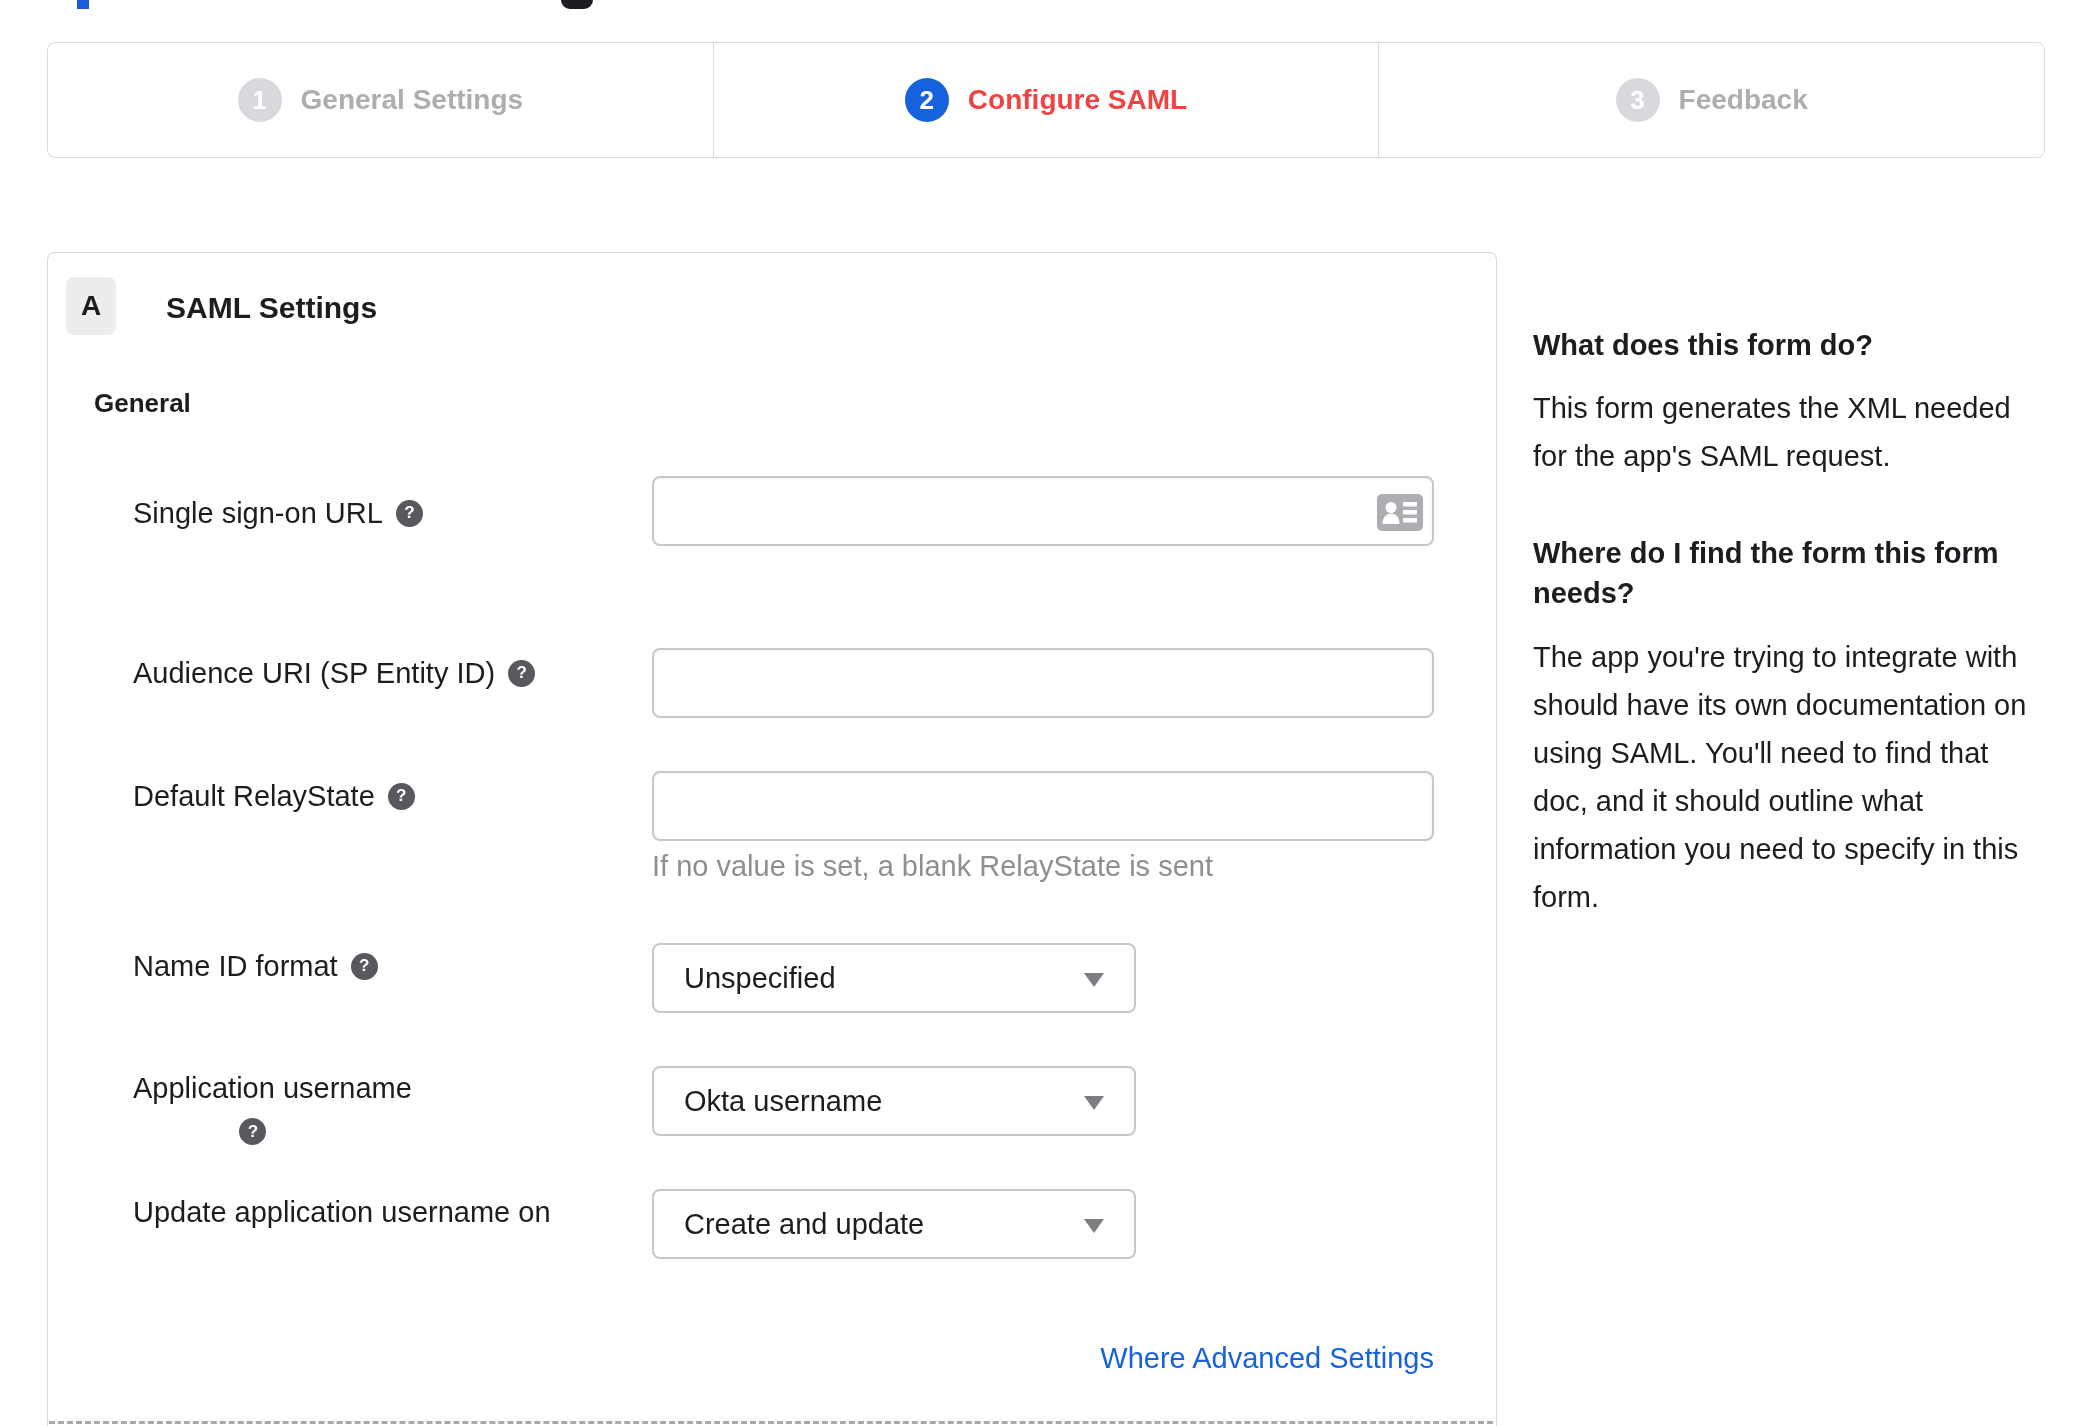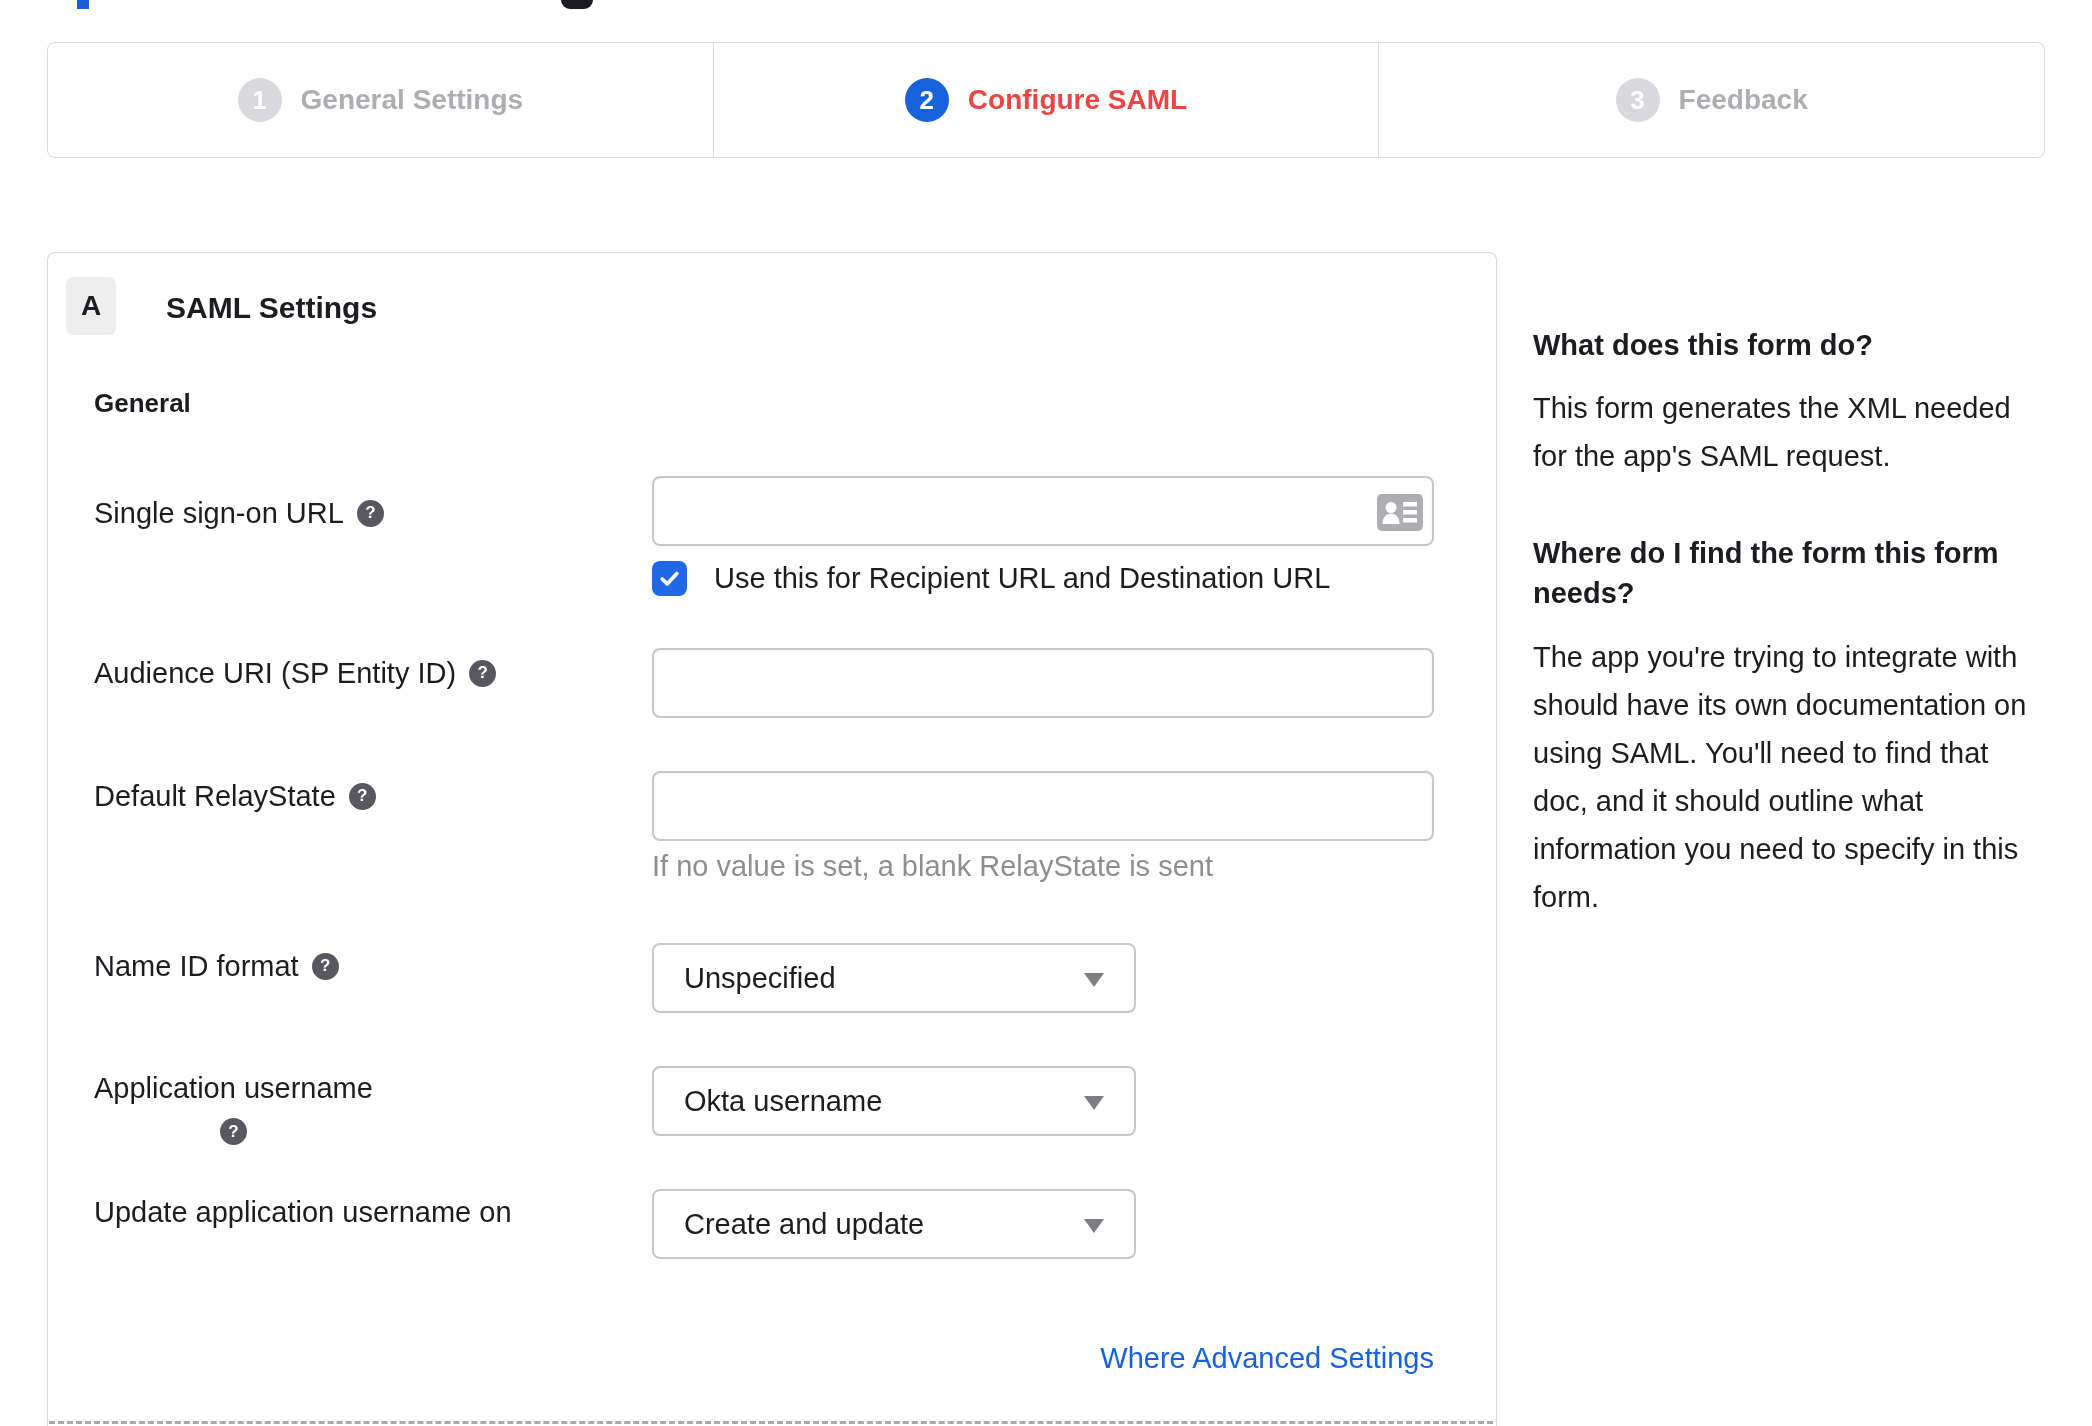--- a/index.html
+++ b/index.html
@@ -38,21 +38,21 @@
   }
   .section-badge {
     position:absolute; left:66px; top:277px; width:50px; height:58px; background:#ededee;
     border-radius:8px; display:flex; align-items:center; justify-content:center;
     font-size:28px; font-weight:bold; color:#1d1d21;
   }
   .section-title { position:absolute; left:166px; top:291px; font-size:30px; font-weight:bold; }
   .group-heading { position:absolute; left:94px; top:388px; font-size:26px; font-weight:bold; }
 
   .flabel { position:absolute; left:94px; height:34px; display:flex; align-items:center; gap:13px; }
-  .flabel .ltext { font-size:29px; color:#1d1d21; }
+  .flabel .ltext { font-size:29px; color:#1d1d21;margin-left:39px; }
   .help-icon {
     width:27px; height:27px; border-radius:50%; background:#58585e; color:#fff;
     display:inline-flex; align-items:center; justify-content:center;
     font-size:17px; font-weight:bold; cursor:default; flex:0 0 auto;
   }
   .l1 { top:496px; } .l2 { top:656px; } .l3 { top:779px; }
   .l4 { top:949px; } .l5 { top:1072px;flex-direction:column; } .l6 { top:1195px; }
 
   .text-input {
     position:absolute; left:652px; width:782px; height:70px; background:#fff;
@@ -153,28 +153,20 @@
   <input class="text-input in1" type="text" style="">
   <svg class="autofill-icon" viewBox="0 0 46 37">
     <rect x="0" y="0" width="46" height="37" rx="5" fill="#aeaeb2"></rect>
     <circle cx="14" cy="13.5" r="5.5" fill="#ffffff"></circle>
     <path d="M5.5 30 C5.5 23 9.5 19.5 14 19.5 C18.5 19.5 22.5 23 22.5 30 Z" fill="#ffffff"></path>
     <rect x="26" y="8" width="14" height="4.5" fill="#ffffff"></rect>
     <rect x="26" y="16" width="14" height="4.5" fill="#ffffff"></rect>
     <rect x="26" y="24" width="14" height="4.5" fill="#ffffff"></rect>
   </svg>
 
-  <div class="checkbox-row">
-    <div class="checkbox">
-      <svg width="25" height="25" viewBox="0 0 24 24">
-        <path d="M5 12.5 L9.8 17.2 L19 7.2" stroke="#ffffff" stroke-width="3.6" fill="none" stroke-linecap="round" stroke-linejoin="round"></path>
-      </svg>
-    </div>
-    <span class="checkbox-label">Use this for Recipient URL and Destination URL</span>
-  </div>
 
   <input class="text-input in2" type="text" style="">
   <input class="text-input in3" type="text" style="">
   <div class="hint">If no value is set, a blank RelayState is sent</div>
 
   <div class="select s2">
     <span class="select-value">Okta username</span>
     <span class="caret"></span>
   </div>
   <div class="select s1">

